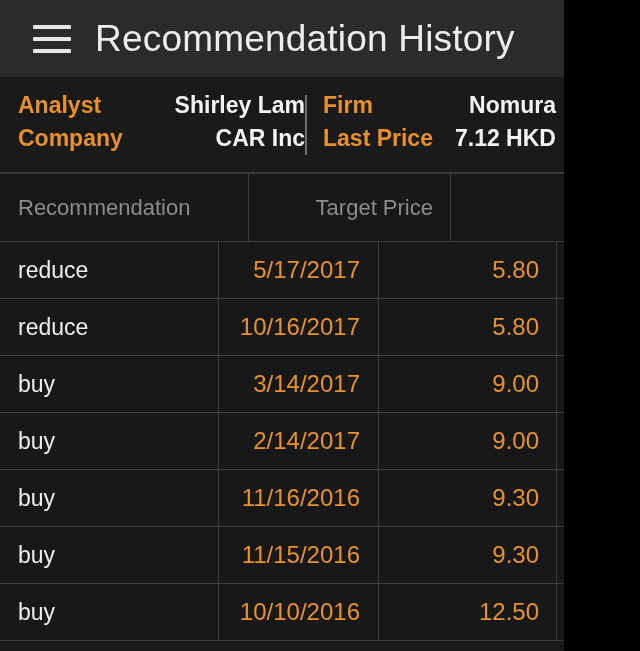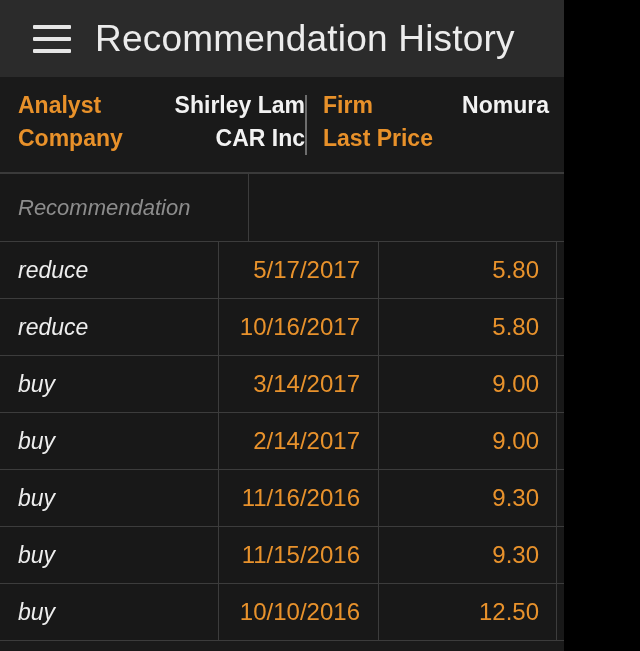--- a/index.html
+++ b/index.html
@@ -120,21 +120,20 @@
     box-sizing: border-box;
     height: 100%;
     display: flex;
     align-items: center;
     overflow: hidden;
   }
   .cell.c-rec {
     width: 248px;
     padding-left: 18px;
     justify-content: flex-start;
-    font-style: italic;
   }
   .cell.c-date {
     width: 181px;
     padding-right: 18px;
     justify-content: flex-end;
     border-left: 1px solid #3c3c3c;
   }
   .cell.c-target {
     width: 202px;
     padding-right: 17px;
@@ -189,29 +188,31 @@
 
     <div class="info-divider"></div>
 
     <div class="info-group right info-col-b">
       <div class="info-line">
         <span class="info-label">Firm</span>
         <span class="info-value">Nomura</span>
       </div>
       <div class="info-line">
         <span class="info-label">Last Price</span>
+        <span class="info-value">7.12 HKD</span>
       </div>
     </div>
 
   </div>
 
   <div class="table">
 
     <div class="row header">
       <div class="cell c-rec">Recommendation</div>
+      <div class="cell c-target">Target Price</div>
       <div class="cell c-edge"></div>
     </div>
 
     <div id="table-body">
         <div class="row">
           <div class="cell c-rec">
             <span class="rec-text">reduce</span>
           </div>
           <div class="cell c-date">
             <span class="val-text">5/17/2017</span>

